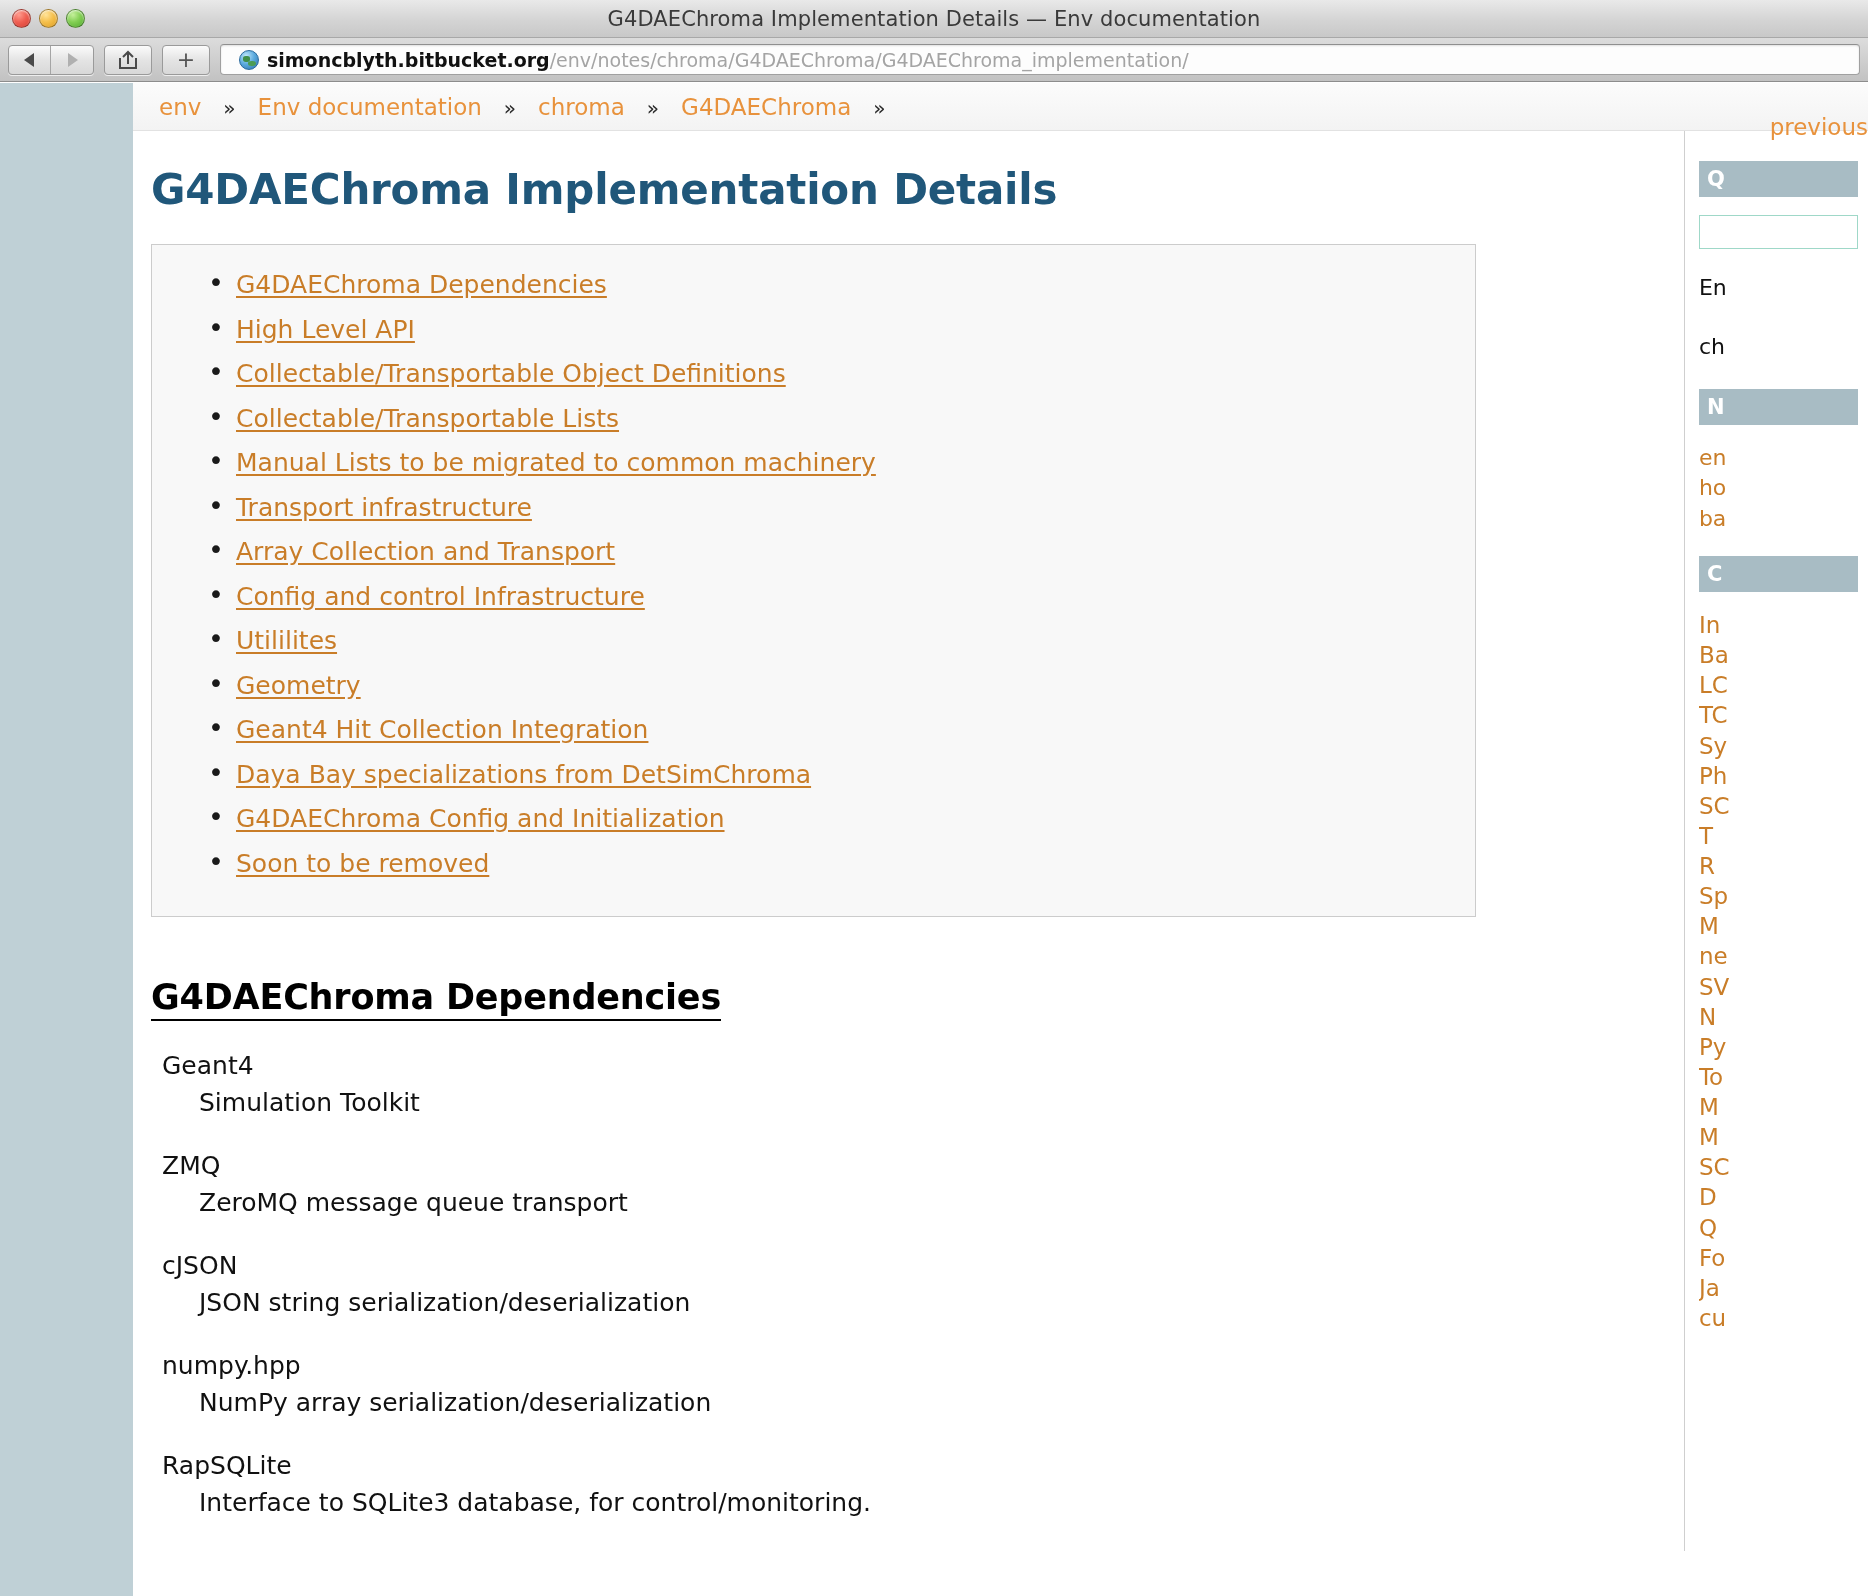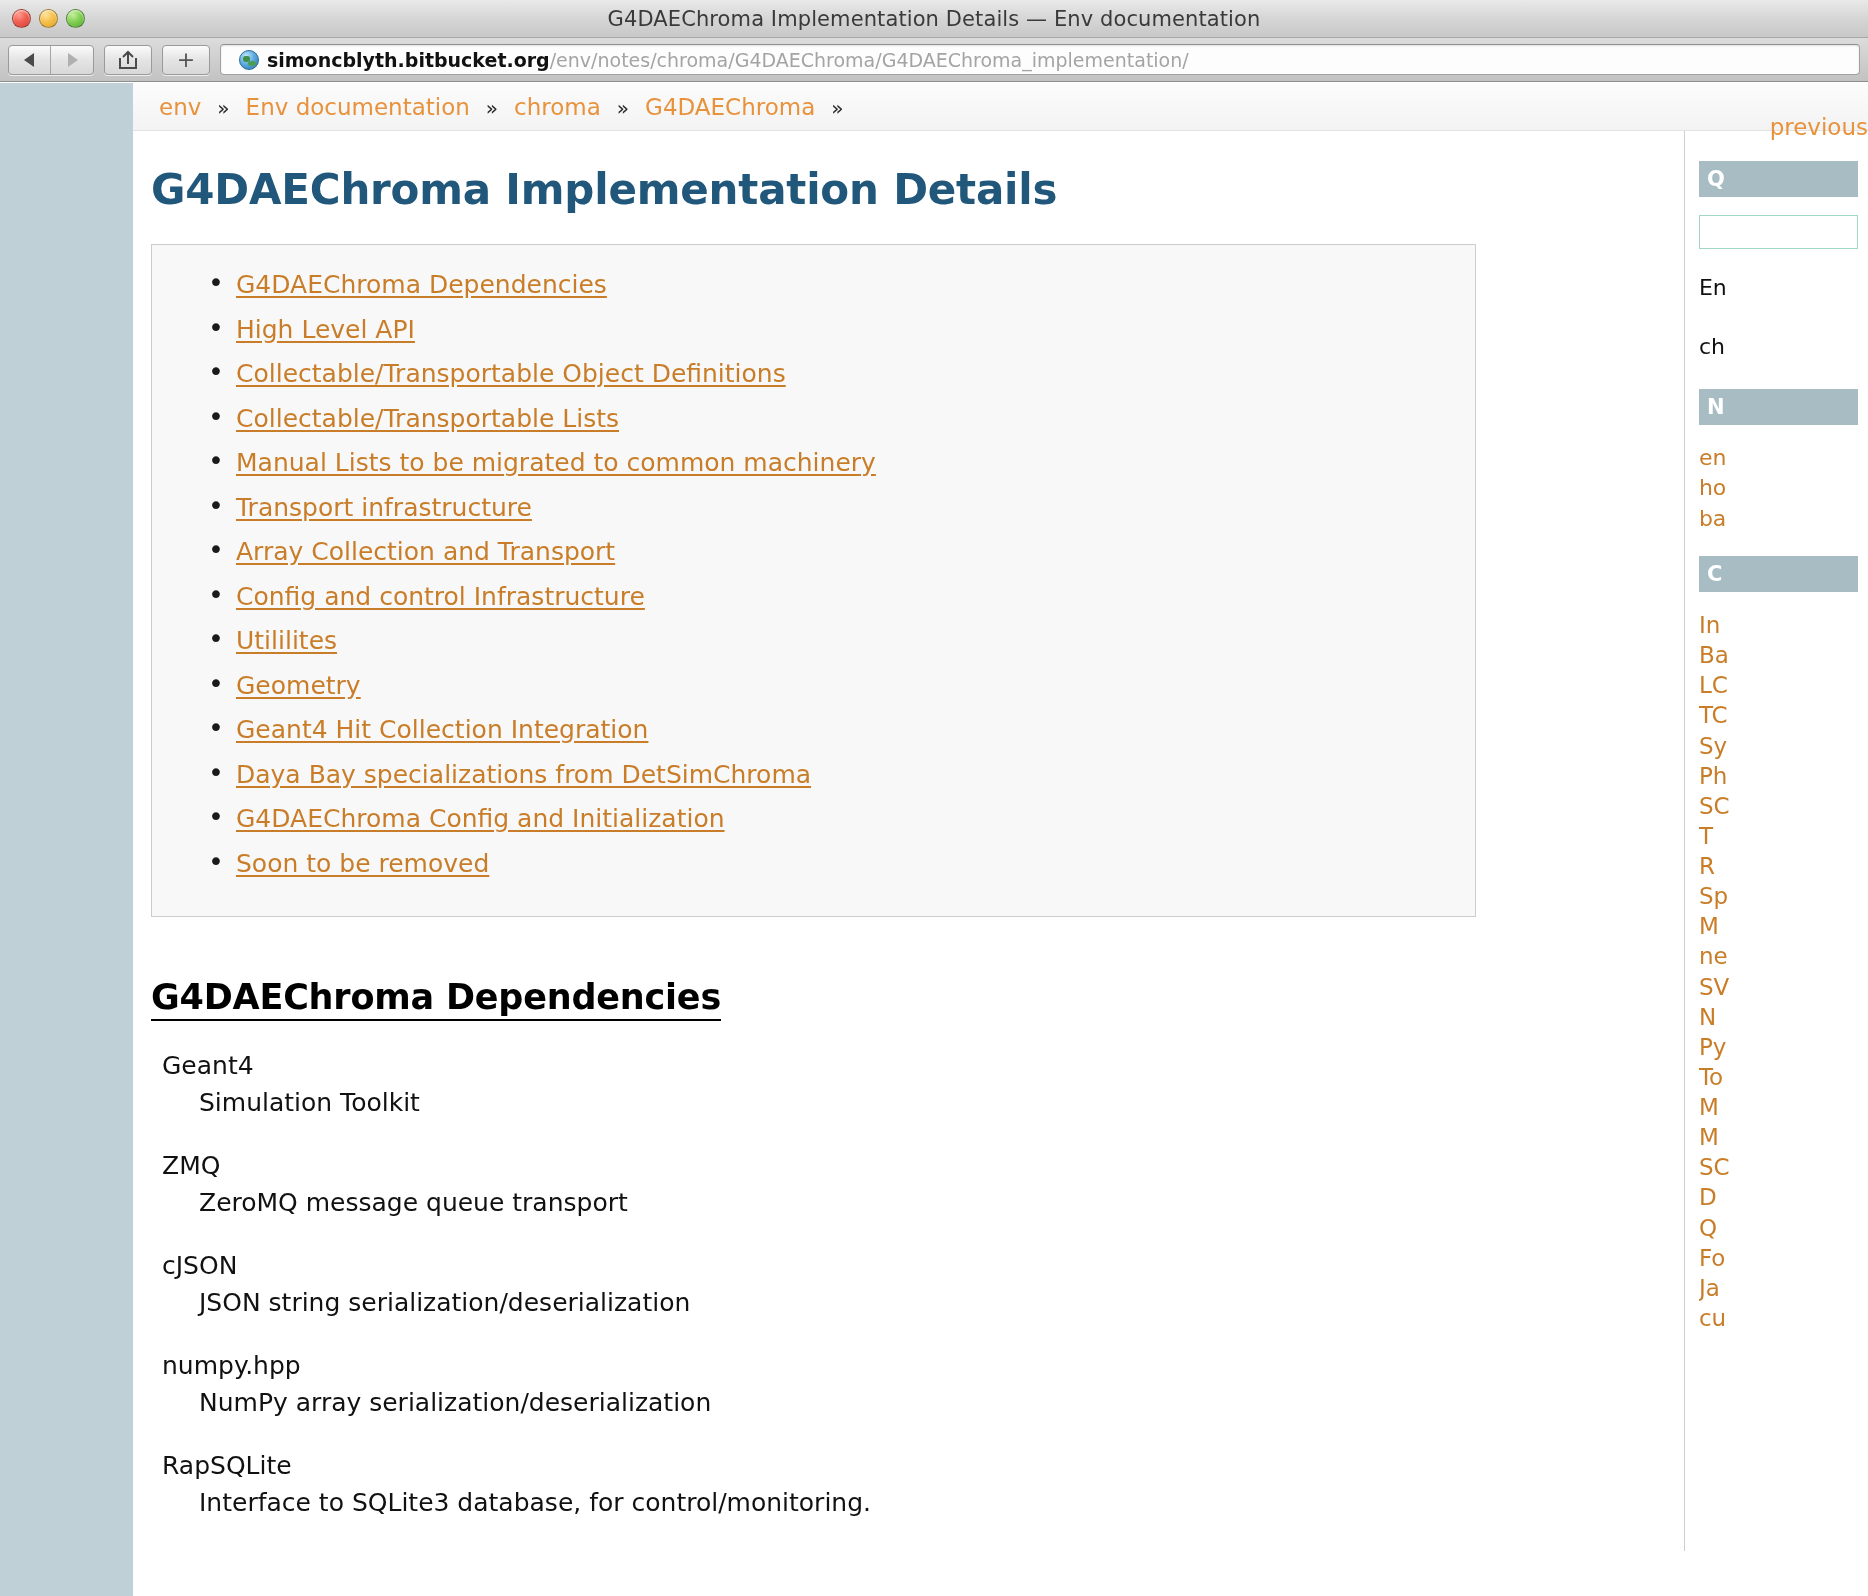--- a/index.html
+++ b/index.html
@@ -115,21 +115,21 @@
 
   
   #relbar {
     height: 48px;
     background: linear-gradient(to bottom, #fcfcfc 0%, #f3f3f3 100%);
     border-bottom: 1px solid #e2e2e2;
     display: flex; align-items: center;
     padding: 0 26px;
     position: relative;
   }
-  #breadcrumb { display: flex; align-items: baseline; gap: 16px; font-size: 23px; }
+  #breadcrumb { display: flex; align-items: baseline; gap: 22px; font-size: 23px; }
   #breadcrumb a { color: #e8923c; text-decoration: none; }
   #breadcrumb .sep { color: #2b2b2b; font-size: 20px; }
   #relbar-right {
     position: absolute; right: 0px; top: 0; height: 100%;
     display: flex; align-items: center; font-size: 23px;
   }
   #relbar-right .rlink { color: #e8923c; text-decoration: none; white-space: nowrap; margin-top: 41px; }
 
   
   #doc-area { display: flex; }

